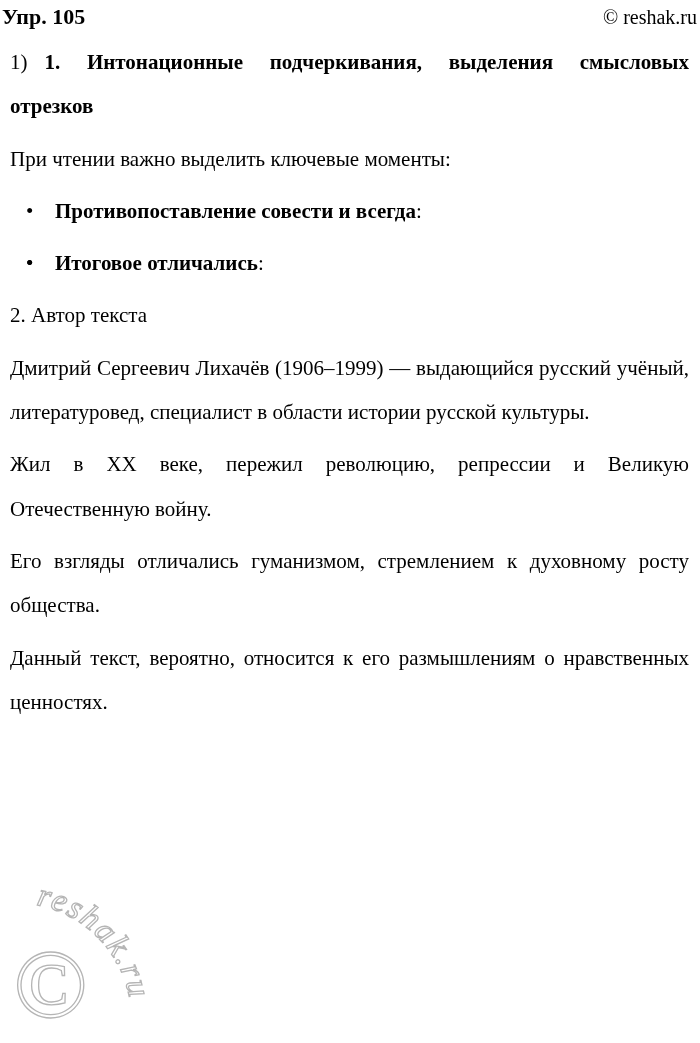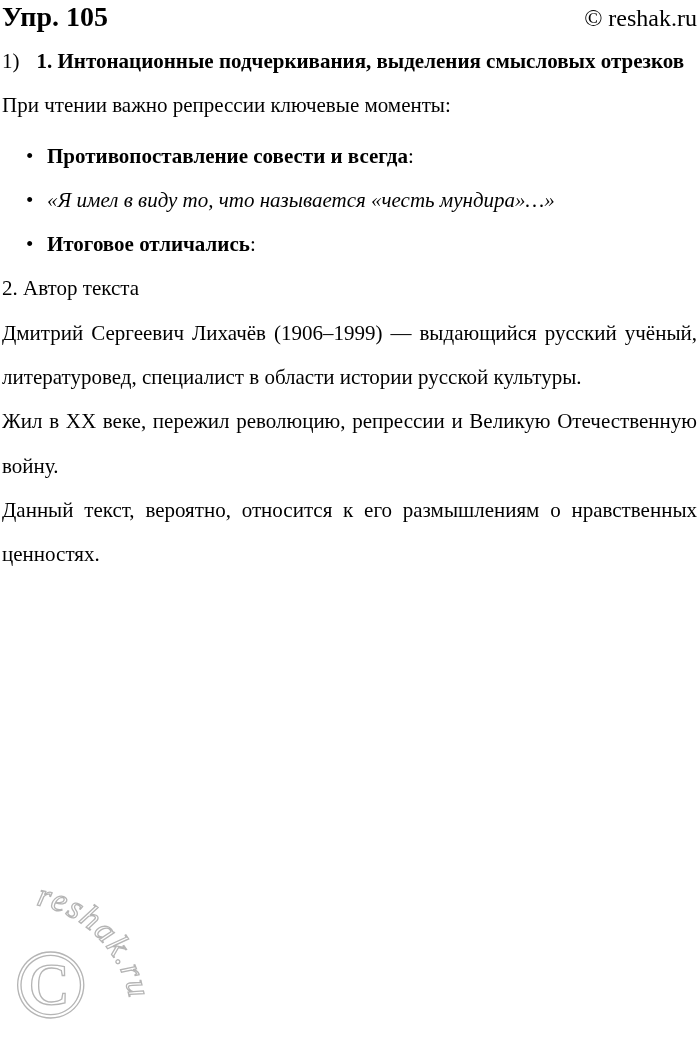--- a/index.html
+++ b/index.html
@@ -15,23 +15,23 @@
     padding:2px 3px 0 2px;
     overflow:hidden;
   }
   .header-row{
     display:flex;
     justify-content:space-between;
     align-items:baseline;
     line-height:30px;
     margin-bottom:6px;
   }
-  .exercise{font-weight:bold;font-size:28px;}
-  .copyright{font-size:24px;}
-  p{margin:0;text-align:justify;text-align-last:left;}
+  .exercise{font-weight:bold;font-size:22px;}
+  .copyright{font-size:20px;}
+  p{margin:8px;text-align:justify;text-align-last:left;}
   .h1 b{font-weight:bold;}
   .h1 .prefix{margin-right:17px;}
   .bullets{margin-top:6px;}
   .bullet{position:relative;padding-left:45px;}
   .bullet .dot{
     position:absolute;left:24px;top:0;
     font-size:21px;line-height:44.3px;
   }
   .bullet-quote{font-style:italic;}
   .h2{font-weight:normal;}
@@ -52,45 +52,45 @@
 
 <div class="page">
 
   <div class="header-row">
     <span class="exercise">Упр. 105</span>
     <span class="copyright">© reshak.ru</span>
   </div>
 
   <p class="h1"><span class="prefix">1)</span><b>1. Интонационные подчеркивания, выделения смысловых отрезков</b></p>
 
-  <p class="intro">При чтении важно репрессии ключевые моменты:</p>
+  <p class="intro">При чтении важно выделить ключевые моменты:</p>
 
   <div class="bullets">
 
     <div class="bullet">
       <span class="dot">•</span>
       <p class="bullet-label"><b>Противопоставление совести и всегда</b><span>:</span></p>
     </div>
 
     <div class="bullet">
       <span class="dot">•</span>
-      <p class="bullet-quote">«Я имел в виду то, что называется «честь мундира»…»</p>
     </div>
 
     <div class="bullet">
       <span class="dot">•</span>
       <p class="bullet-label"><b>Итоговое отличались</b><span>:</span></p>
     </div>
 
   </div>
 
   <p class="h2">2. Автор текста</p>
 
   <p class="body-para">Дмитрий Сергеевич Лихачёв (1906–1999) — выдающийся русский учёный, литературовед, специалист в области истории русской культуры.</p>
   <p class="body-para">Жил в XX веке, пережил революцию, репрессии и Великую Отечественную войну.</p>
+  <p class="body-para">Его взгляды отличались гуманизмом, стремлением к духовному росту общества.</p>
   <p class="body-para">Данный текст, вероятно, относится к его размышлениям о нравственных ценностях.</p>
 
   <svg class="watermark" viewBox="0 0 200 200" xmlns="http://www.w3.org/2000/svg">
     <defs>
       <path id="wm-arc" d="M 36 60 A 115 115 0 0 1 128 147" fill="none"></path>
     </defs>
     <text font-size="33" letter-spacing="2" fill="rgba(255,255,255,0.6)" stroke="#b5b5b5" stroke-width="1.3">
       <textPath href="#wm-arc">reshak.ru</textPath>
     </text>
     <text x="12" y="172" font-size="98" fill="rgba(255,255,255,0.6)" stroke="#b5b5b5" stroke-width="1.3">©</text>

